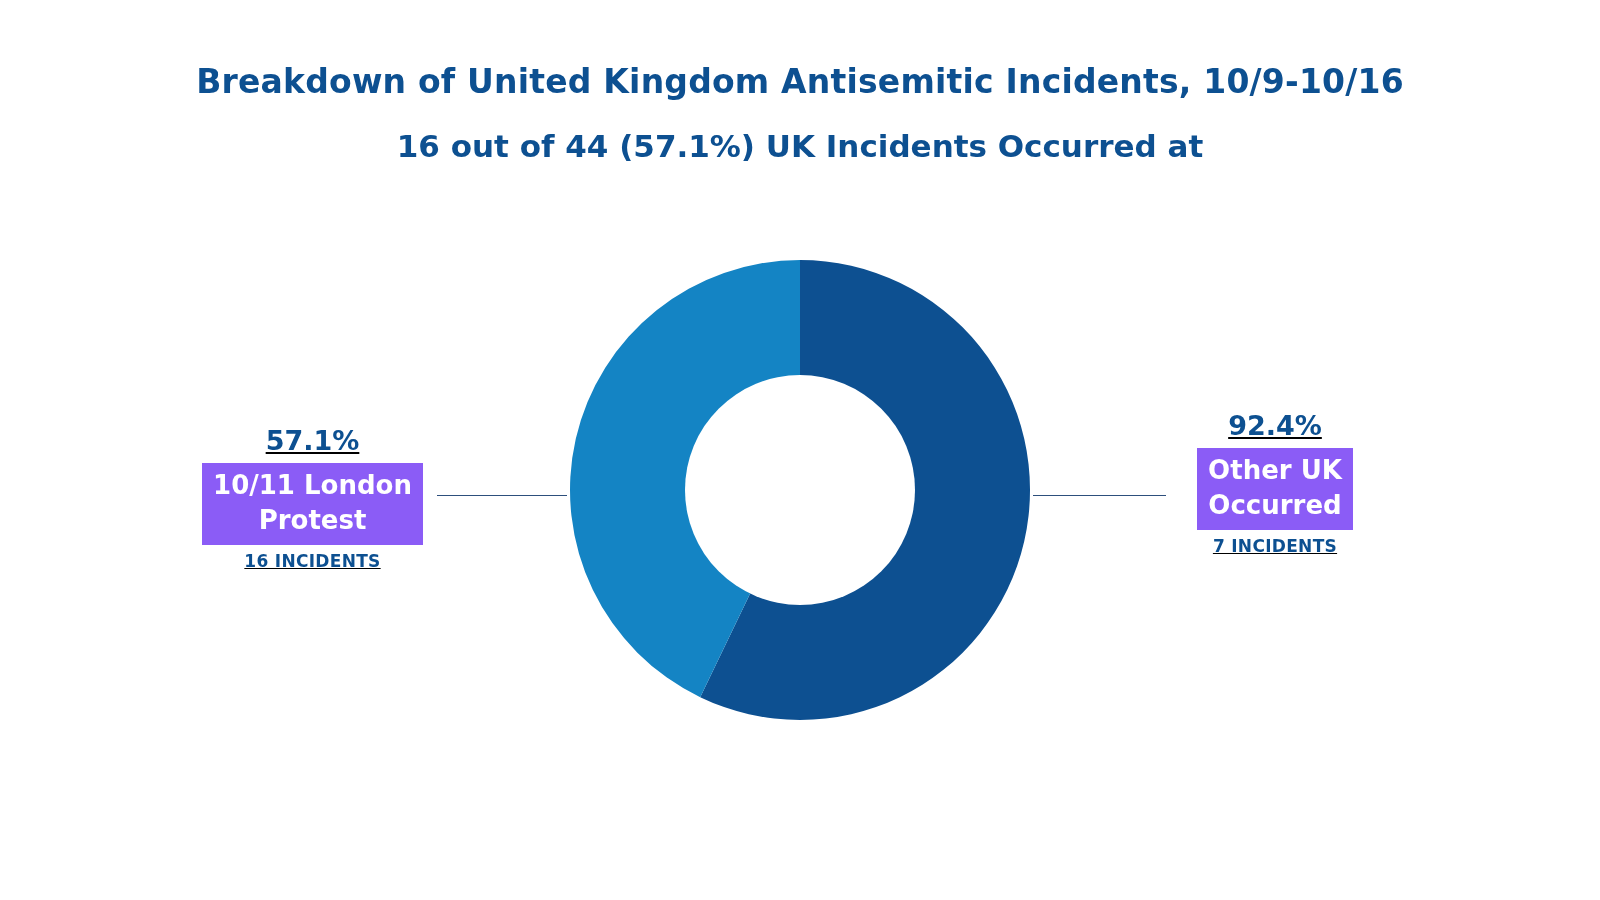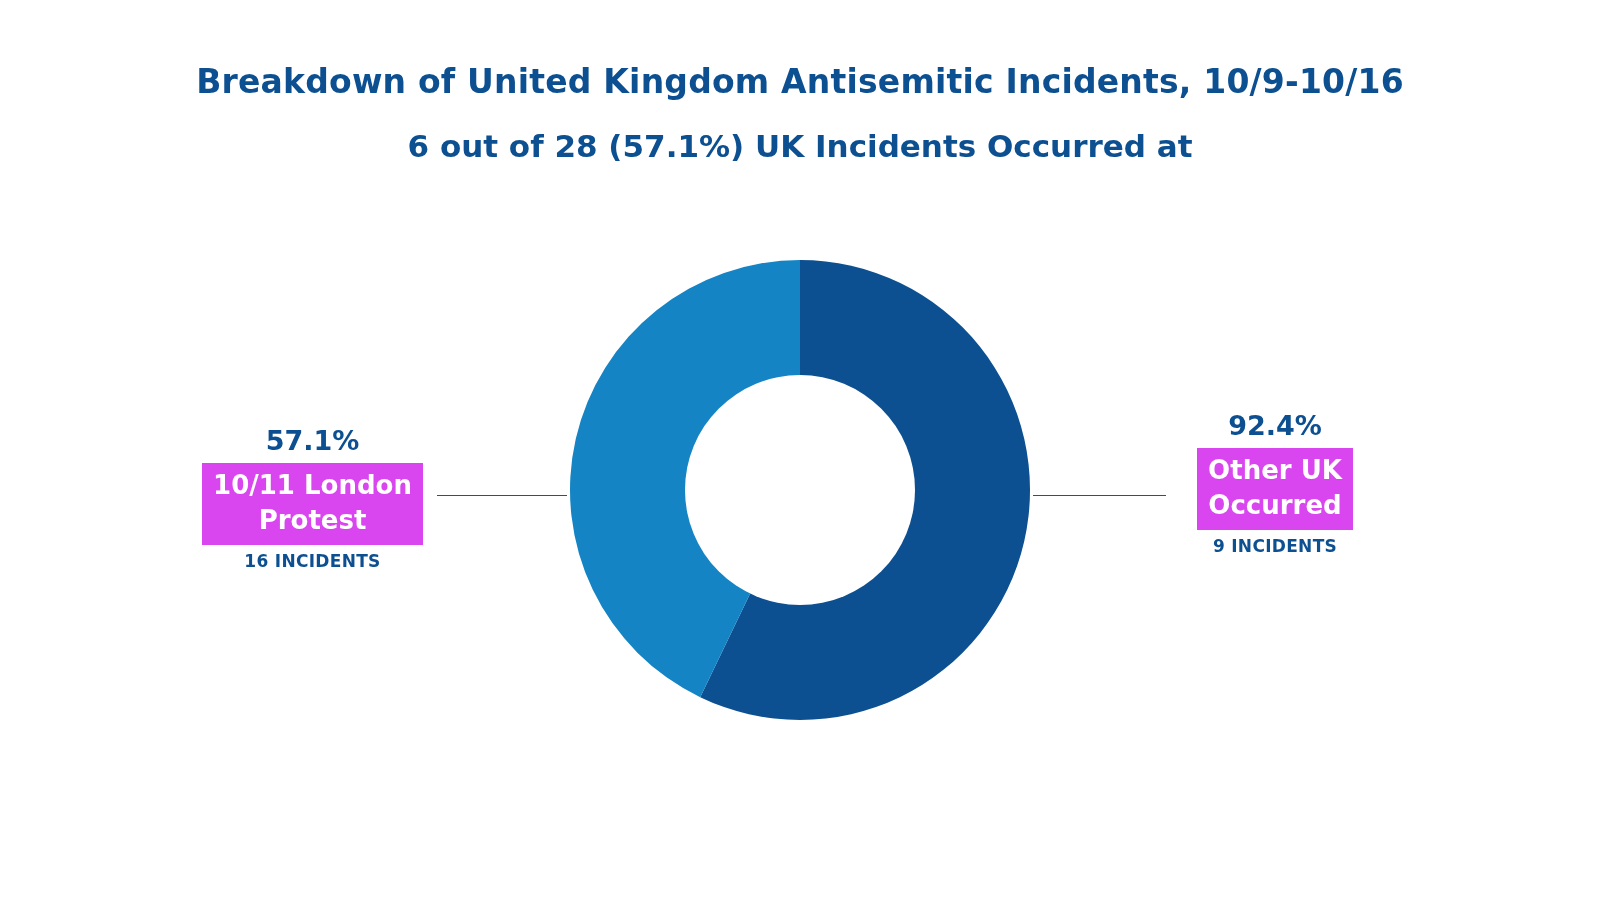--- a/index.html
+++ b/index.html
@@ -71,30 +71,31 @@
   .leader-right {
     left: 1033px;
     top: 495px;
     width: 133px;
   }
 
   
   .callout {
     position: absolute;
     text-align: center;
+    text-decoration: underline;
   }
   .callout .pct {
     font-size: 27px;
     font-weight: bold;
     color: #0d5091;
     margin-bottom: 7px;
   }
   .callout .label {
     display: inline-block;
-    background: #d946ef;
+    background: #8b5cf6;
     color: #ffffff;
     font-size: 26px;
     font-weight: bold;
     line-height: 1.34;
     padding: 5px 11px 7px 11px;
   }
   .callout .count {
     margin-top: 6px;
     font-size: 17px;
     font-weight: bold;
@@ -121,21 +122,21 @@
   }
 </style>
 </head>
 <body>
 
 <div class="stage">
 
   <div class="title-block">
     <div class="title-main">Breakdown of United Kingdom Antisemitic Incidents, 10/9-10/16</div>
     <div class="title-sub">
-      <div>6 out of 28 (57.1%) UK Incidents Occurred at</div>
+      <div>16 out of 44 (57.1%) UK Incidents Occurred at</div>
     </div>
   </div>
 
   <div class="donut-wrap">
     <svg width="470" height="470" viewBox="0 0 470 470">
 
       <path d="M 235 235 L 235.00 5.00 A 230 230 0 1 1 135.21 442.22 Z" fill="#0d5091"></path>
 
       <path d="M 235 235 L 135.21 442.22 A 230 230 0 0 1 235.00 5.00 Z" fill="#1484c4"></path>
 
@@ -154,16 +155,16 @@
     </div>
     <div class="count">16 INCIDENTS</div>
   </div>
 
   <div class="callout callout-right">
     <div class="pct">92.4%</div>
     <div class="label">
       <div>Other UK</div>
       <div>Occurred</div>
     </div>
-    <div class="count">9 INCIDENTS</div>
+    <div class="count">7 INCIDENTS</div>
   </div>
 
 </div>
 
 </body></html>

